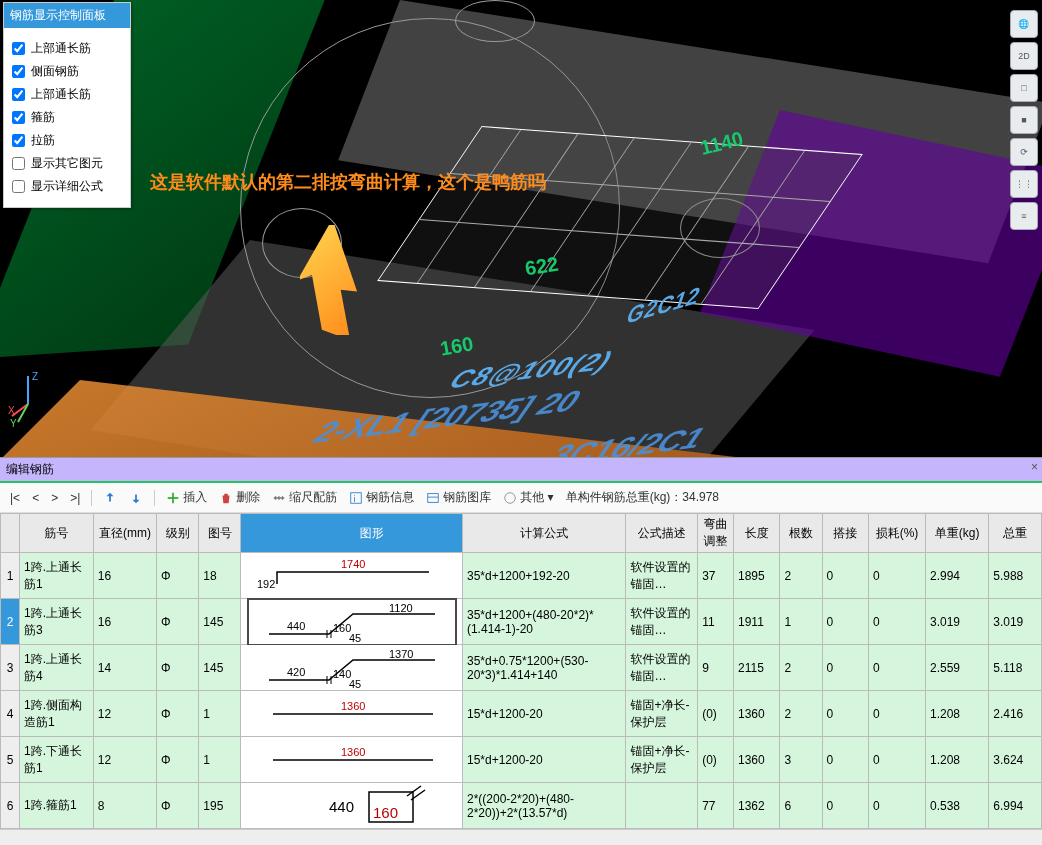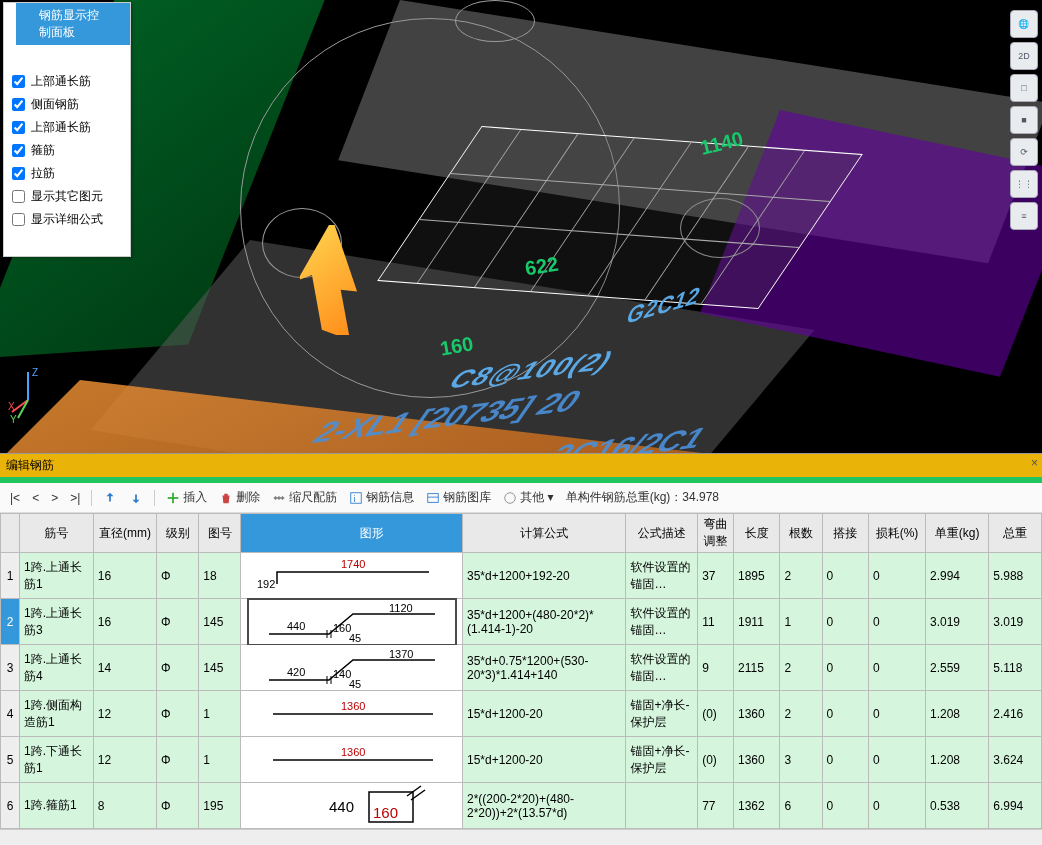--- a/index.html
+++ b/index.html
@@ -1,21 +1,21 @@
 <!DOCTYPE html>
 <html><head>
 <meta charset="utf-8">
 <style>
 html,body{margin:0;padding:0;font-family:"Microsoft YaHei","SimSun",sans-serif;font-size:12px;background:#f0f0f0;}
 *{box-sizing:border-box;}
 .app{width:1042px;height:845px;display:flex;flex-direction:column;}
 .viewport{position:relative;height:457px;background:#000;overflow:hidden;}
 .panel{position:absolute;left:3px;top:2px;width:128px;background:#fff;border:1px solid #ccc;box-shadow:1px 1px 3px rgba(0,0,0,.3);}
-.panel-title{background:#3498db;color:#fff;padding:4px 23px;font-size:12px;margin-left:12px;}
-.panel-body{padding:22px 8px;}
+.panel-title{background:#3498db;color:#fff;padding:4px 6px;font-size:12px;}
+.panel-body{padding:6px 8px;}
 .chk{display:flex;align-items:center;margin:6px 0;}
 .chk input{margin:0 6px 0 0;}
 .right-tools{position:absolute;right:2px;top:10px;width:30px;display:flex;flex-direction:column;gap:4px;}
 .tool{width:28px;height:28px;background:#e8ecef;border:1px solid #aab;border-radius:4px;display:flex;align-items:center;justify-content:center;color:#556;font-size:9px;font-family:Arial;cursor:pointer;}
 .axes{position:absolute;left:10px;bottom:35px;width:50px;height:50px;}
 .axes svg{overflow:visible;}
 
 
 .shape{position:absolute;transform-origin:0 0;}
 .green{background:linear-gradient(135deg,rgba(0,160,60,.75),rgba(0,90,30,.85));}
@@ -25,21 +25,21 @@
 .orange{background:linear-gradient(135deg,rgba(230,140,50,.85),rgba(180,90,20,.85));}
 .circle-outline{position:absolute;border:1px solid #999;border-radius:50%;}
 .rebar-box{position:absolute;border:1.5px solid #fff;background:rgba(80,80,80,.2);}
 .num3d{position:absolute;color:#17c96b;font:bold 20px Arial;}
 .blue3d{position:absolute;color:#5aa9e6;font:bold 26px Arial;letter-spacing:1px;}
 .annot{position:absolute;color:#ff8c1a;font:bold 18px "Microsoft YaHei";}
 .blue-bg-text{position:absolute;font:bold 30px Arial;color:#4a90d9;opacity:.9;}
 
 
 .lower{flex:1;display:flex;flex-direction:column;background:#fdfdfd;border-top:1px solid #999;}
-.lower-bar{background:#eab308;padding:3px 6px;border-bottom:6px solid #22c55e;position:relative;}
+.lower-bar{background:#c4b5fd;padding:3px 6px;border-bottom:2px solid #22c55e;position:relative;}
 .lower-bar .close{position:absolute;right:4px;top:2px;color:#555;cursor:pointer;}
 .toolbar{display:flex;align-items:center;gap:4px;padding:4px 6px;background:#fafafa;border-bottom:1px solid #ddd;font-size:12px;color:#333;}
 .toolbar .sep{width:1px;height:16px;background:#ccc;margin:0 3px;}
 .tb-btn{display:flex;align-items:center;gap:3px;padding:2px 4px;cursor:pointer;border-radius:2px;}
 .tb-icon{width:14px;height:14px;display:inline-block;}
 .grid-wrap{flex:1;overflow:auto;}
 table{border-collapse:collapse;width:100%;table-layout:fixed;}
 th,td{border:1px solid #bbb;padding:2px 4px;font-size:12px;vertical-align:middle;text-align:left;height:46px;}
 th{background:#e9e9e9;text-align:center;font-weight:normal;height:22px;}
 th.shape-col{background:#3498db;color:#fff;padding-left:44px;}
@@ -85,20 +85,21 @@
 
   <div class="num3d" style="left:700px;top:132px;transform:rotate(-14deg);">1140</div>
   <div class="num3d" style="left:525px;top:255px;transform:rotate(-9deg);">622</div>
   <div class="num3d" style="left:440px;top:335px;transform:rotate(-10deg);">160</div>
 
   <div class="blue3d" style="left:460px;top:355px;transform:skewX(-40deg) rotate(-8deg);">C8@100(2)</div>
   <div class="blue3d" style="left:620px;top:290px;transform:skewX(-35deg) rotate(-20deg) scaleX(.7);">G2C12</div>
   <div class="blue-bg-text" style="left:330px;top:400px;transform:skewX(-40deg) rotate(-8deg);">2-XL1 [20735] 20</div>
   <div class="blue-bg-text" style="left:560px;top:430px;transform:skewX(-40deg) rotate(-8deg);">3C16/2C1</div>
 
+  <div class="annot" style="left:150px;top:170px;">这是软件默认的第二排按弯曲计算，这个是鸭筋吗</div>
   <svg style="position:absolute;left:300px;top:225px;" width="90" height="110">
     <defs>
           <linearGradient id="ag" x1="0" y1="0" x2="1" y2="1">
             <stop offset="0" stop-color="#ffd24d"></stop>
             <stop offset="1" stop-color="#ff8c1a"></stop>
           </linearGradient>
         </defs>
     <polygon points="12,0 60,60 44,64 70,108 40,108 12,60 0,70" fill="url(#ag)" transform="rotate(20 40 55)"></polygon>
   </svg>
 

